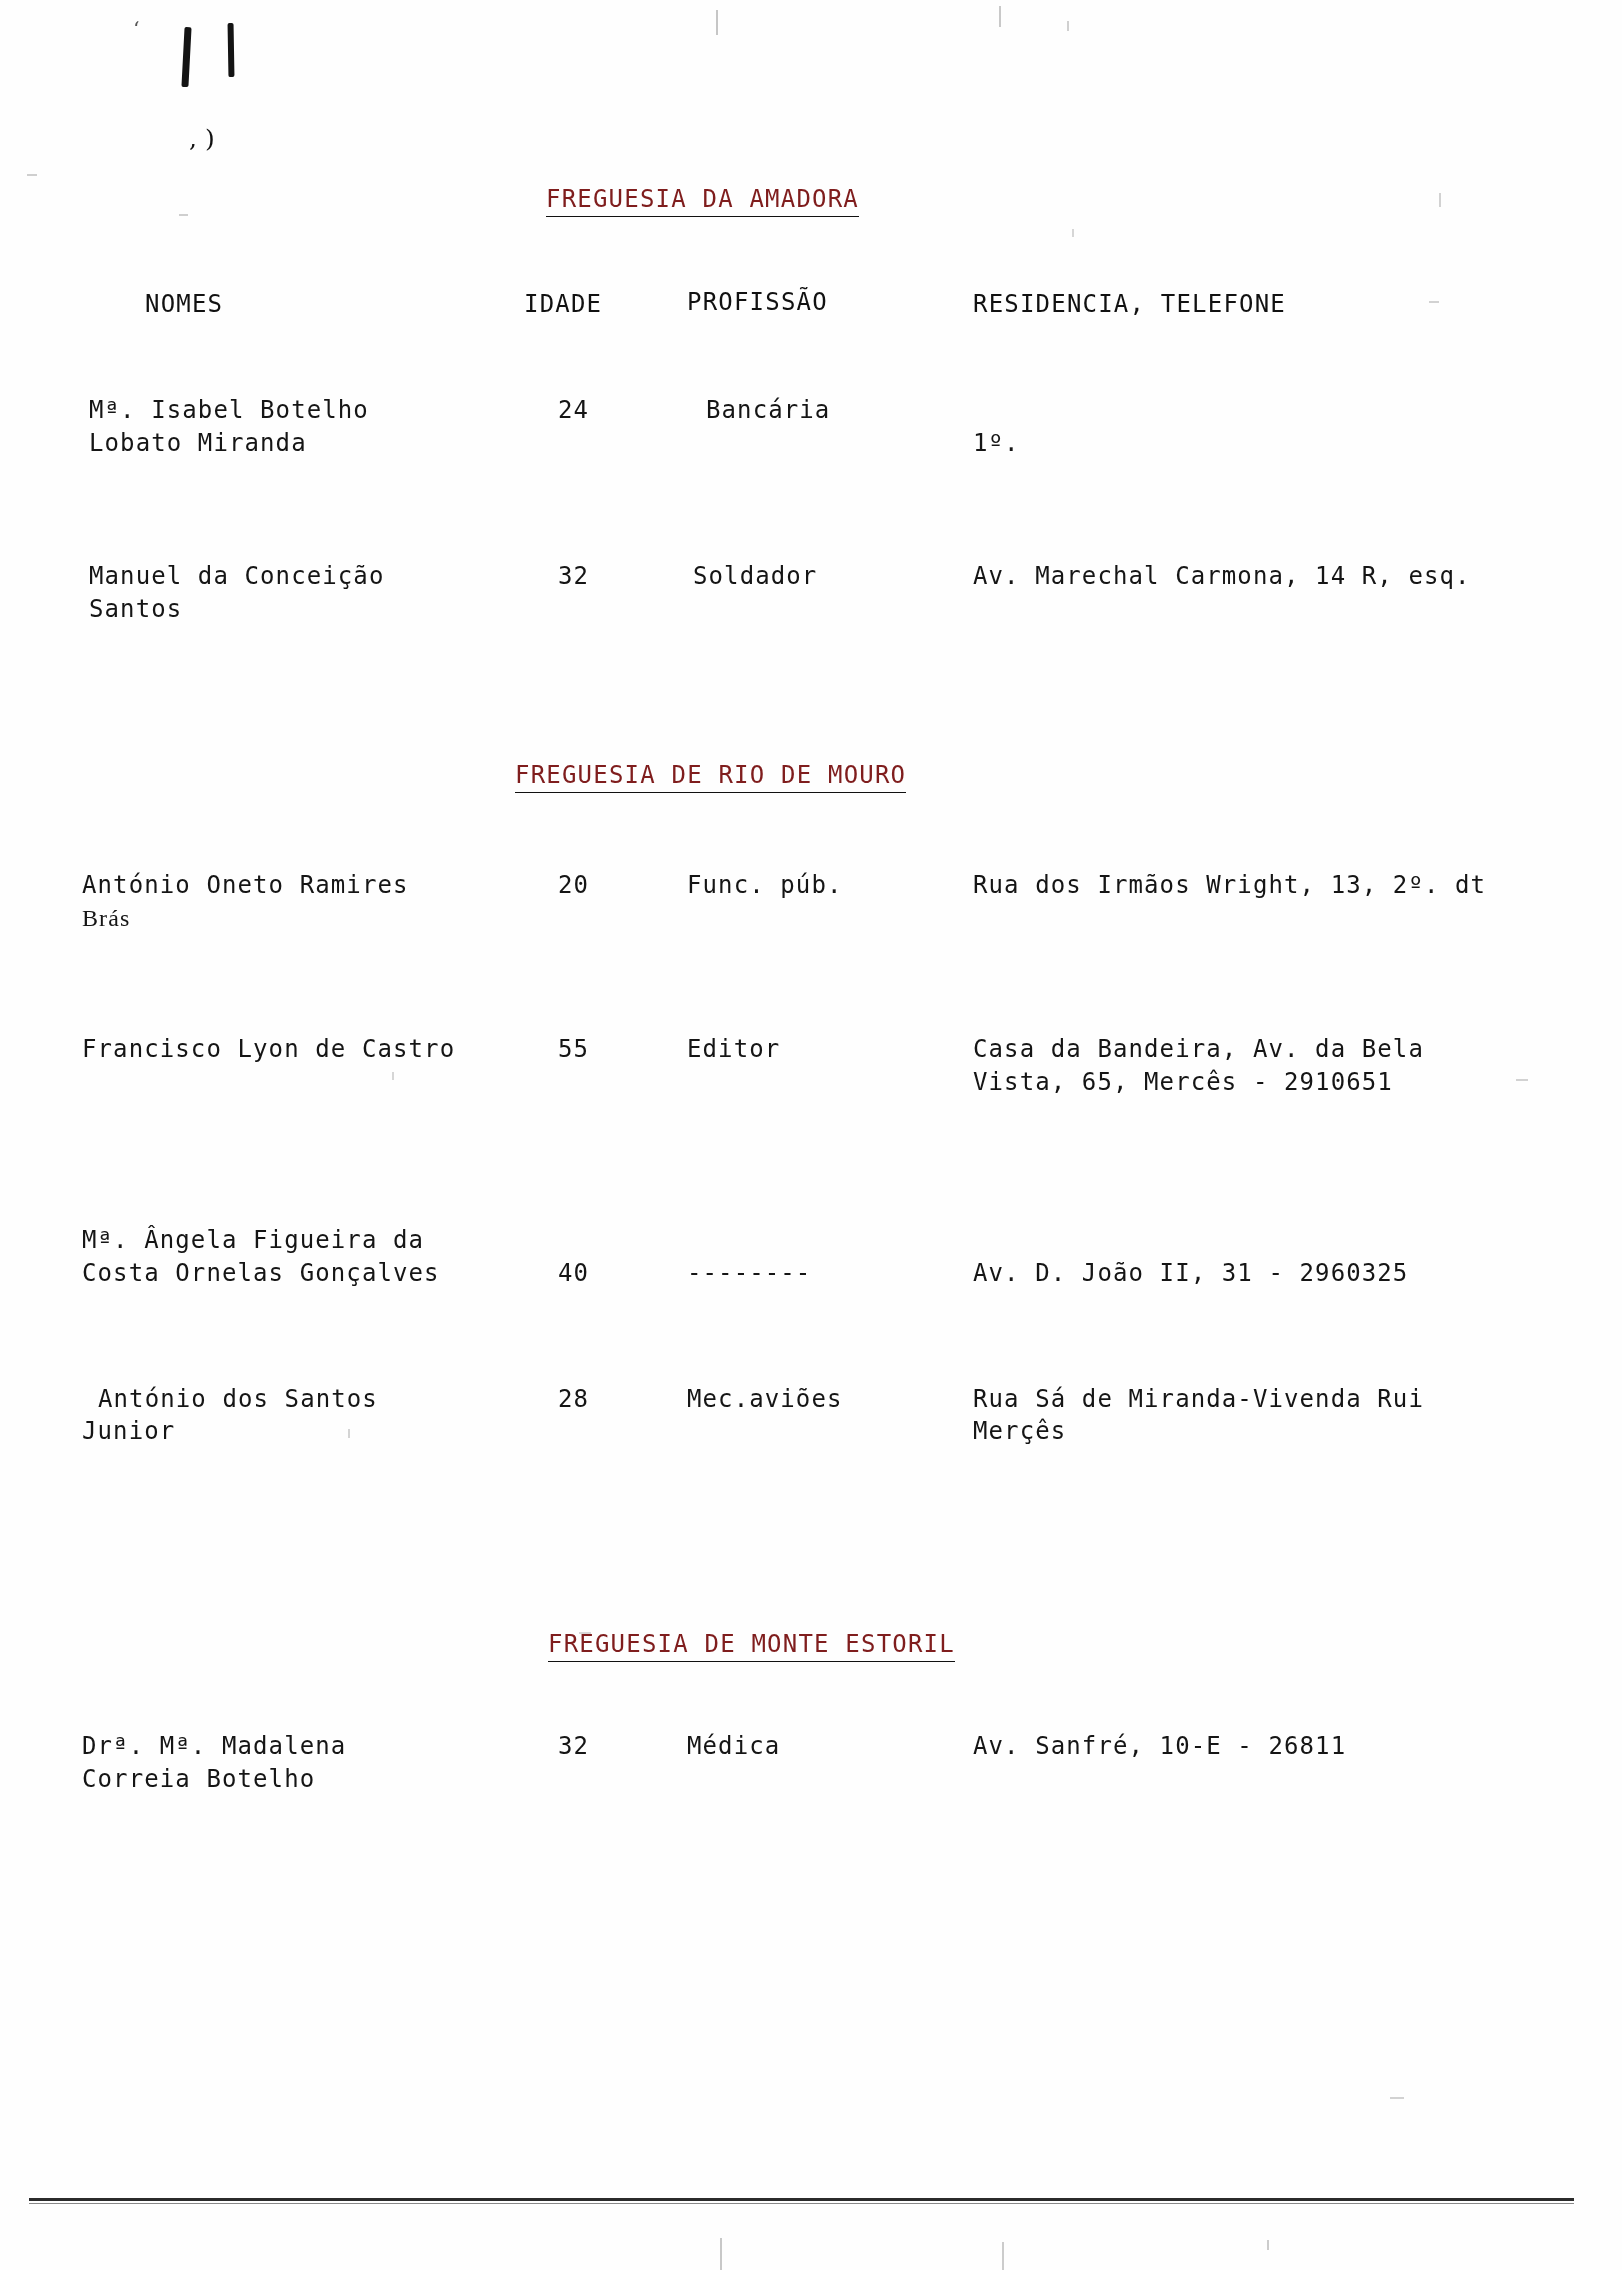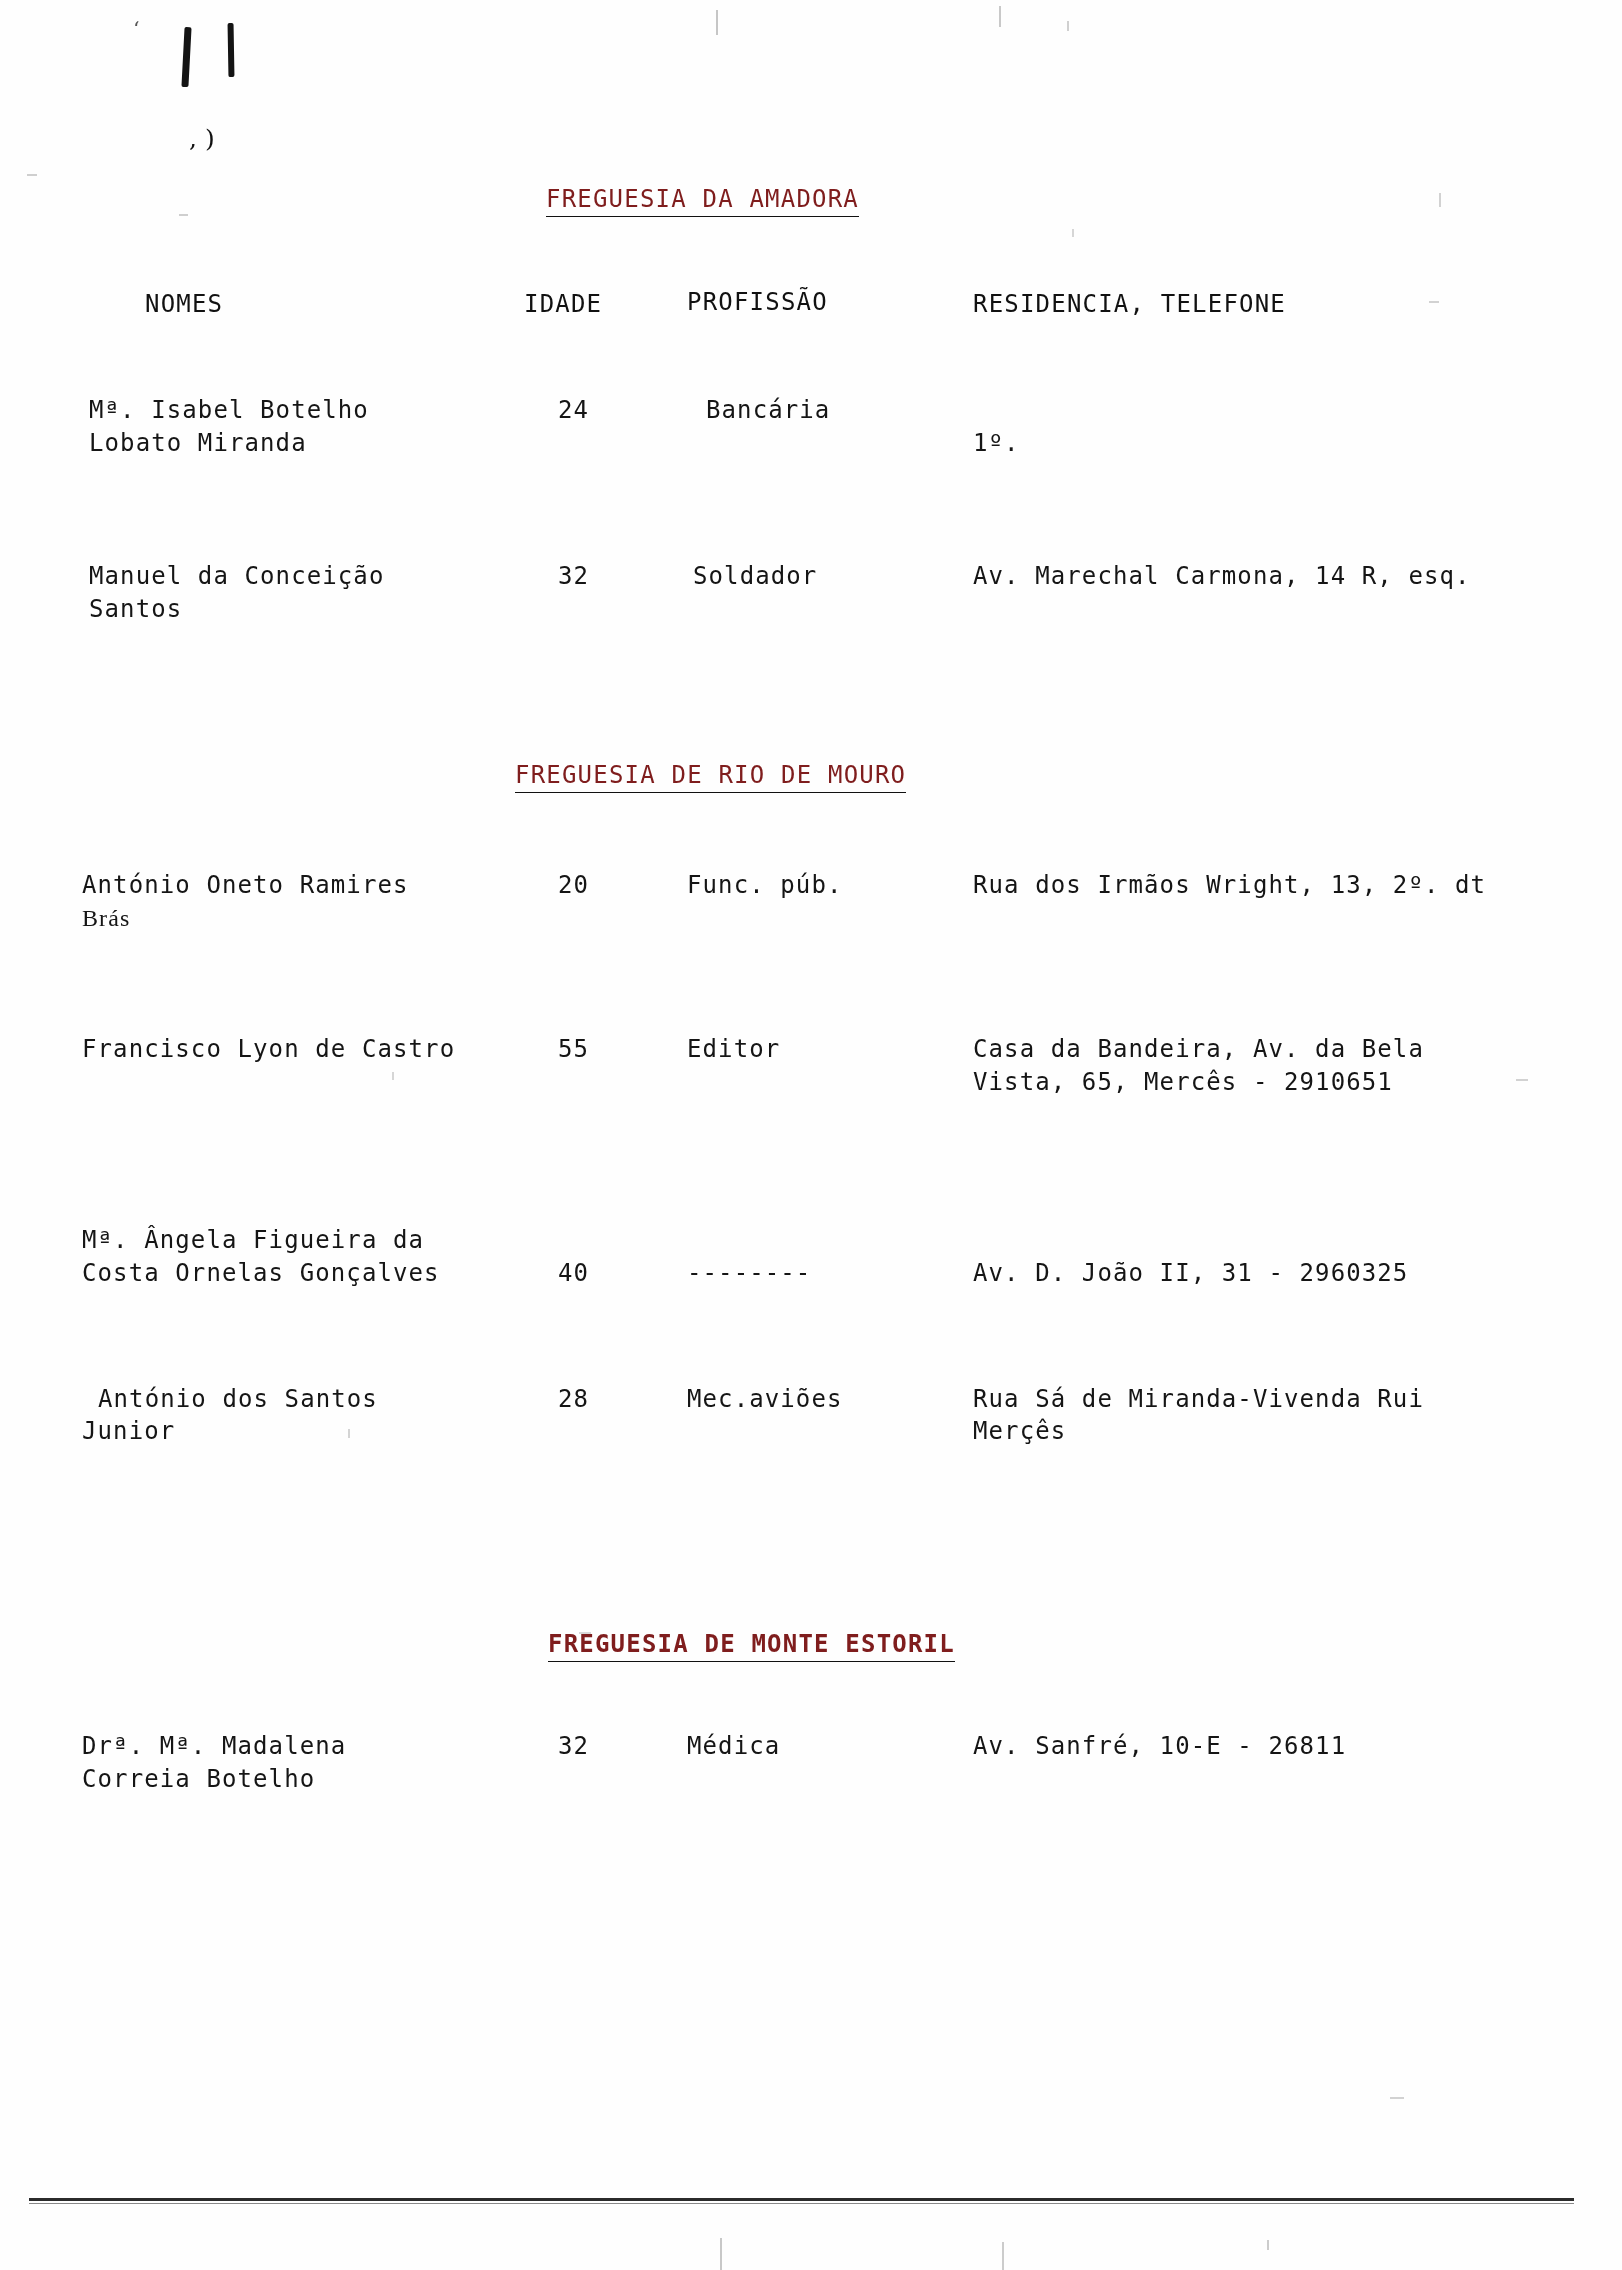--- a/index.html
+++ b/index.html
@@ -150,21 +150,21 @@
   <div class="cell" style="left:687px; top:1257px;">--------</div>
   <div class="cell" style="left:973px; top:1257px;">Av. D. João II, 31 - 2960325</div>
 
   <div class="cell" style="left:98px; top:1383px;">António dos Santos</div>
   <div class="cell" style="left:82px; top:1415px;">Junior</div>
   <div class="cell" style="left:558px; top:1383px;">28</div>
   <div class="cell" style="left:687px; top:1383px;">Mec.aviões</div>
   <div class="cell" style="left:973px; top:1383px;">Rua Sá de Miranda-Vivenda Rui</div>
   <div class="cell" style="left:973px; top:1415px;">Merçês</div>
 
-  <div class="section-title" style="left:548px; top:1630px;font-weight:bold;">FREGUESIA DE MONTE ESTORIL</div>
+  <div class="section-title" style="left:548px; top:1630px;">FREGUESIA DE MONTE ESTORIL</div>
 
   <div class="cell" style="left:82px; top:1730px;">Drª. Mª. Madalena</div>
   <div class="cell" style="left:82px; top:1763px;">Correia Botelho</div>
   <div class="cell" style="left:558px; top:1730px;">32</div>
   <div class="cell" style="left:687px; top:1730px;">Médica</div>
   <div class="cell" style="left:973px; top:1730px;">Av. Sanfré, 10-E - 26811</div>
 
   <div class="bottom-rule"></div>
   <div class="bottom-rule thin"></div>
   <div class="edge-tick" style="left:720px; top:2238px; height:33px; background:#c8c8c8;"></div>

